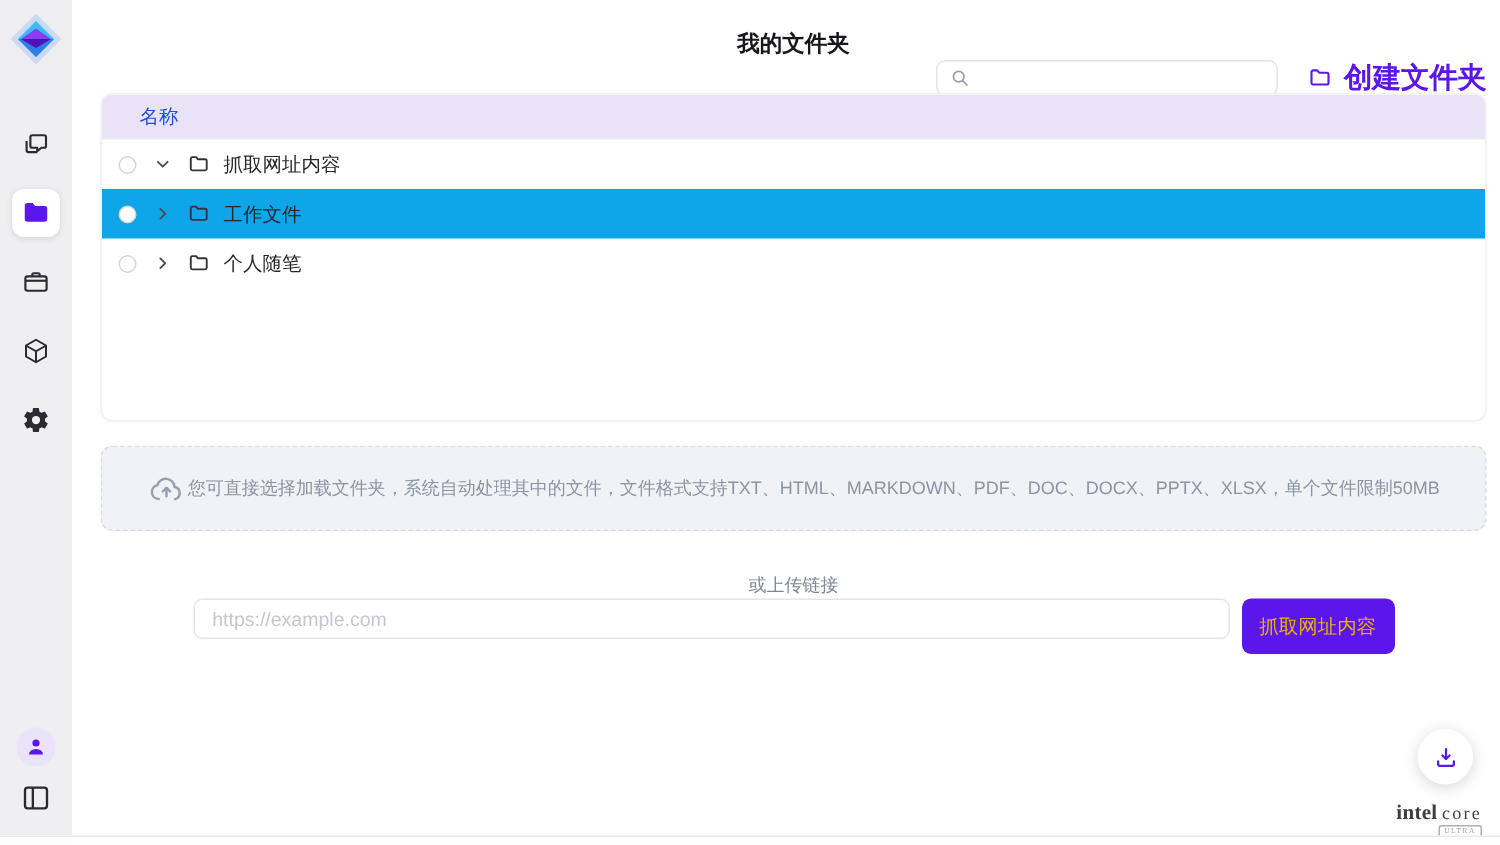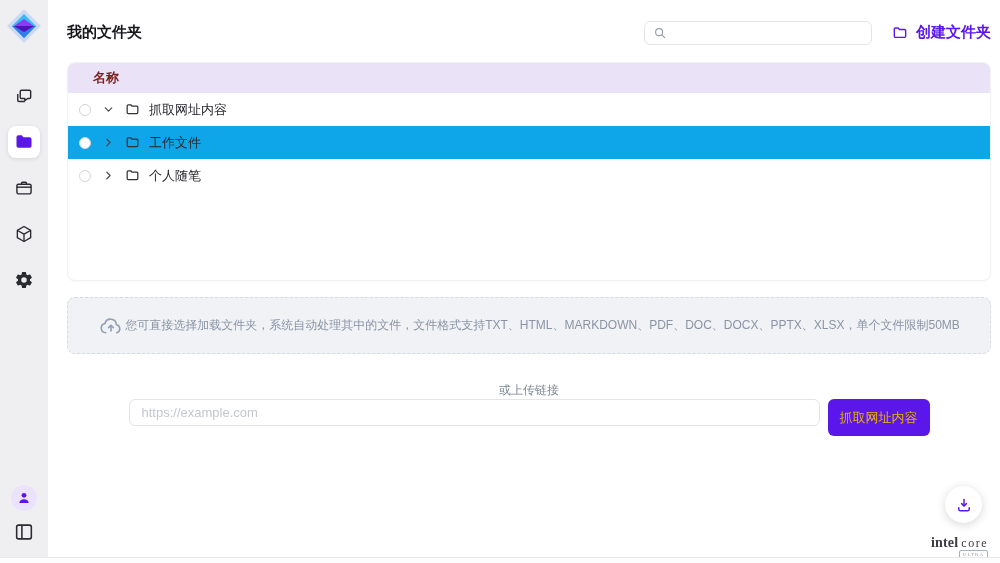--- a/index.html
+++ b/index.html
@@ -12,30 +12,30 @@
   .sidebar { width:48px; background:#efeff1; display:flex; flex-direction:column; align-items:center; flex-shrink:0; }
   .logo { margin-top:6px; width:40px; height:40px; }
   .nav { margin-top:34px; display:flex; flex-direction:column; gap:14px; align-items:center; }
   .nav-item { width:32px; height:32px; display:flex; align-items:center; justify-content:center; border-radius:8px; cursor:pointer; }
   .nav-item.active { background:#fff; box-shadow:0 1px 4px rgba(0,0,0,.10); }
   .sidebar-footer { margin-top:auto; margin-bottom:20px; display:flex; flex-direction:column; gap:10px; align-items:center; }
   .avatar { width:26px; height:26px; border-radius:50%; background:#eae3fb; display:flex; align-items:center; justify-content:center; cursor:pointer; }
 
   
   .main { flex:1; padding:0 9px 0 19px; display:flex; flex-direction:column; position:relative; }
-  .main-header { margin-top:20px; display:flex; align-items:center; height:25px; }
+  .main-header { margin-top:20px; display:flex; align-items:center; height:25px;flex-direction:column; }
   .title { font-size:15px; font-weight:bold; color:#17171c; }
   .header-right { margin-left:auto; display:flex; align-items:center; gap:20px; }
   .search { width:228px; height:24px; border:1px solid #e4e4e8; border-radius:6px; display:flex; align-items:center; padding:0 8px; gap:6px; background:#fff; }
   .search input { border:none; outline:none; flex:1; font-size:12px; background:transparent; color:#333; }
-  .create-btn { display:flex; align-items:center; gap:8px; color:var(--accent); font-size:15px; font-weight:600; cursor:pointer; background:none; border:none; font-family:inherit; }
+  .create-btn { display:flex; align-items:center; gap:8px; color:var(--accent); font-size:19px; font-weight:600; cursor:pointer; background:none; border:none; font-family:inherit; }
 
   
   .table-card { margin-top:17px; border:1px solid #f1f1f4; border-radius:8px; overflow:hidden; height:219px; background:#fff; box-shadow:0 1px 2px rgba(0,0,0,.03); }
-  .table-header { height:30px; background:var(--table-header-bg); display:flex; align-items:center; padding-left:25px; font-size:13px; font-weight:bold; color:#7f1d1d; }
+  .table-header { height:30px; background:var(--table-header-bg); display:flex; align-items:center; padding-left:25px; font-size:13px; font-weight:normal; color:#1d4ed8; }
   .row { height:33px; display:flex; align-items:center; padding-left:11px; font-size:13px; color:#26262c; cursor:pointer; }
   .row.alt { background:#0ea5e9; }
   .checkbox { width:12px; height:12px; border:1.5px solid #d4d4da; border-radius:50%; background:#fff; cursor:pointer; flex-shrink:0; }
   .chev { width:22px; height:22px; display:flex; align-items:center; justify-content:center; margin-left:6px; cursor:pointer; color:#4b4b52; }
   .row-folder { margin-left:6px; display:flex; color:#33333a; }
   .row-label { margin-left:9px; }
 
   
   .dropzone { margin-top:16px; height:57px; background:#f0f2f5; border:1px dashed #d7dbe2; border-radius:8px; display:flex; flex-direction:row; align-items:center; justify-content:center; gap:1px; cursor:pointer; }
   .dropzone-hint { font-size:12px; color:#8b94a5; }

